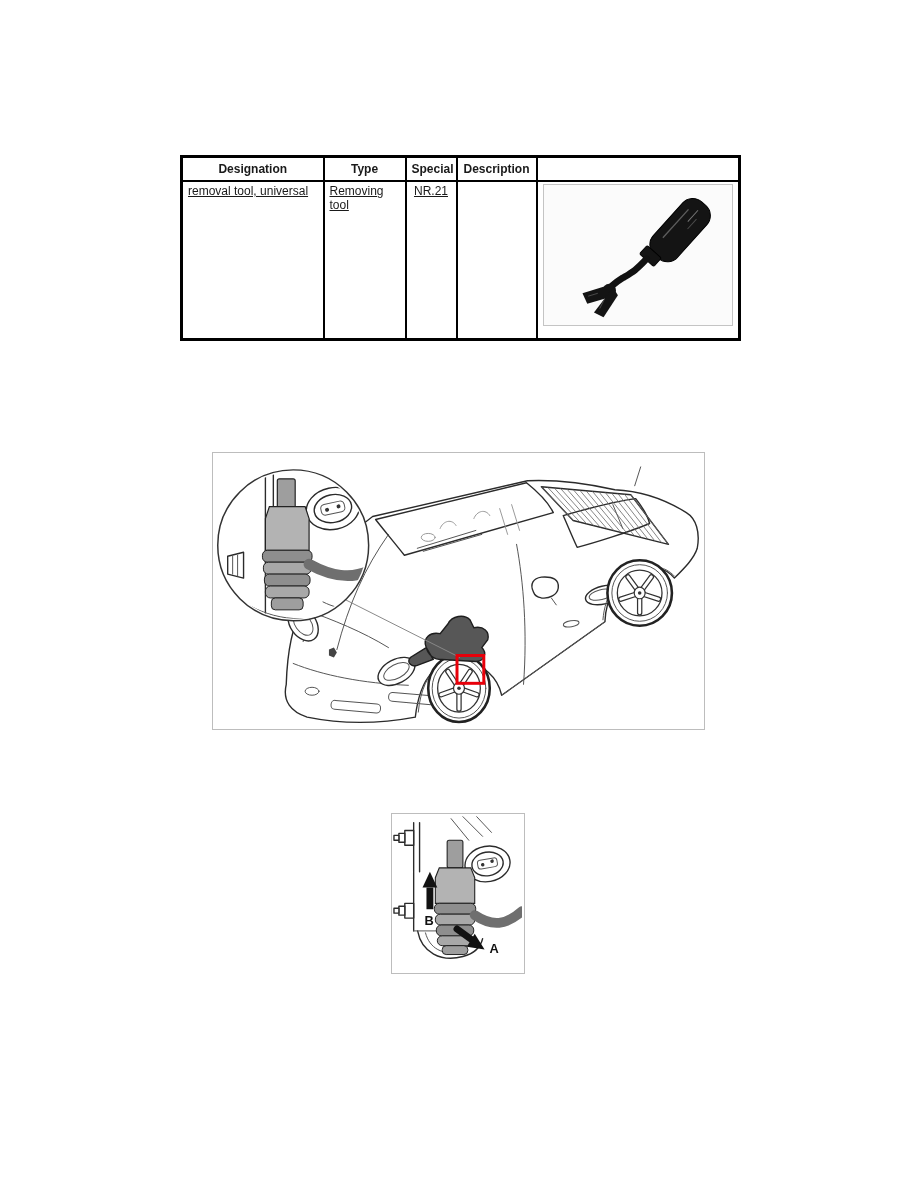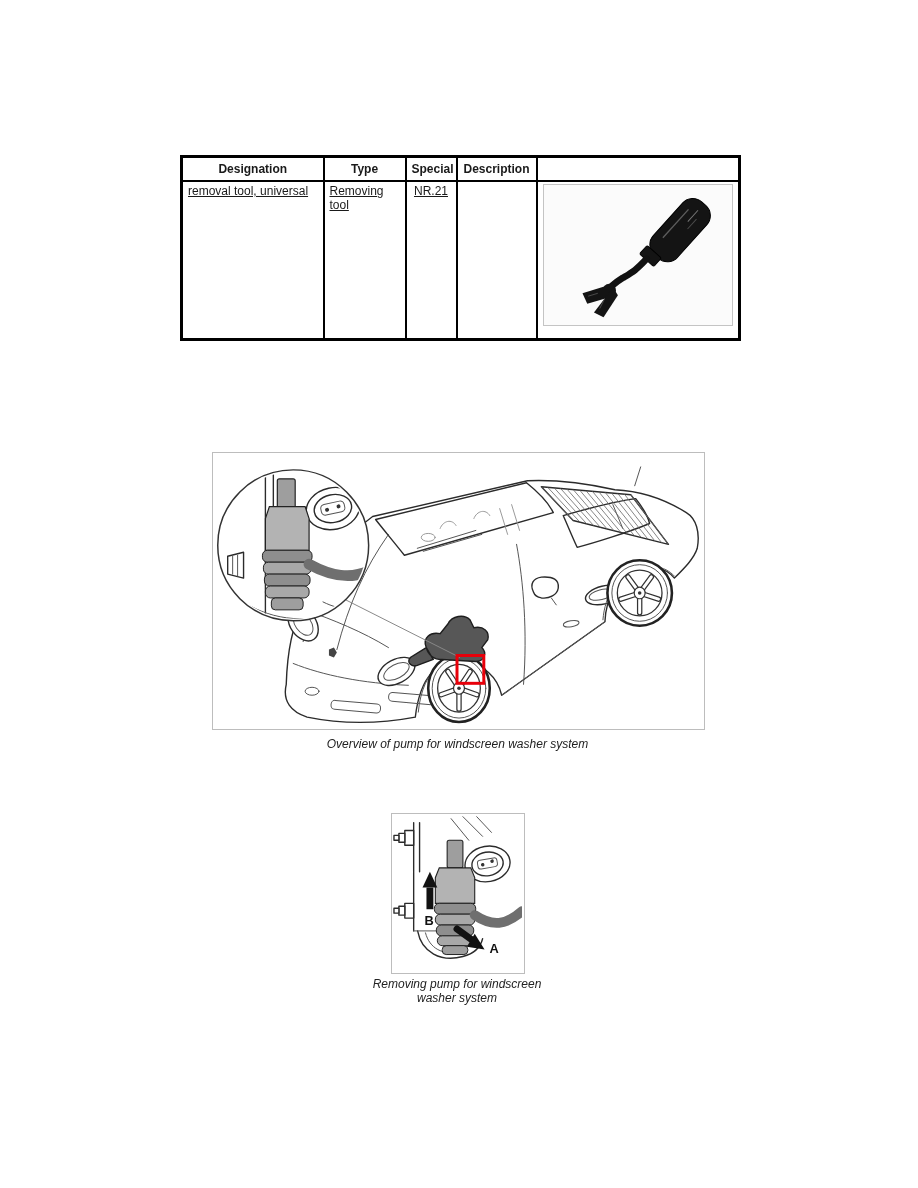--- a/index.html
+++ b/index.html
@@ -221,21 +221,20 @@
           <rect x="51" y="122" width="46" height="12" rx="5" stroke="#222" fill="#8e8e8e"></rect>
           <rect x="52" y="134" width="44" height="12" rx="5" stroke="#222" fill="#a8a8a8"></rect>
           <rect x="58" y="146" width="32" height="12" rx="4" stroke="#222" fill="#9e9e9e"></rect>
 
           <path d="M96,112 C118,124 138,128 158,118" fill="none" stroke-width="11" stroke-linecap="round" stroke="#6f6f6f"></path>
         </g>
       </g>
     </svg>
   </div>
 
-  <div class="caption" id="overview-caption">Overview of pump for windscreen washer system</div>
 
   <div class="figure-box" id="removal-figure">
     <svg width="130" height="157" viewBox="0 0 132 158">
 
       <path class="ln" d="M22,8 L22,118 M28,8 L28,58"></path>
       <path class="ln-thin" d="M60,4 L78,26 M72,2 L92,22 M86,2 L101,18"></path>
       <path class="ln" d="M26,118 C30,140 50,150 72,144 C84,141 90,134 92,126"></path>
       <path class="ln-thin" d="M34,120 C38,136 52,143 68,139 M22,118 L48,118"></path>
 
       <g>
@@ -274,18 +273,14 @@
       <text class="svg-label" x="33" y="112">B</text>
 
       <g>
         <line x1="66" y1="116" x2="81" y2="127" stroke="#111" stroke-width="7" stroke-linecap="round"></line>
         <polygon points="94,137 76,134 84,121" fill="#111"></polygon>
       </g>
       <text class="svg-label" x="99" y="140">A</text>
     </svg>
   </div>
 
-  <div class="caption" id="removal-caption">
-    <div>Removing pump for windscreen</div>
-    <div>washer system</div>
-  </div>
 
 </div>
 
 </body></html>

